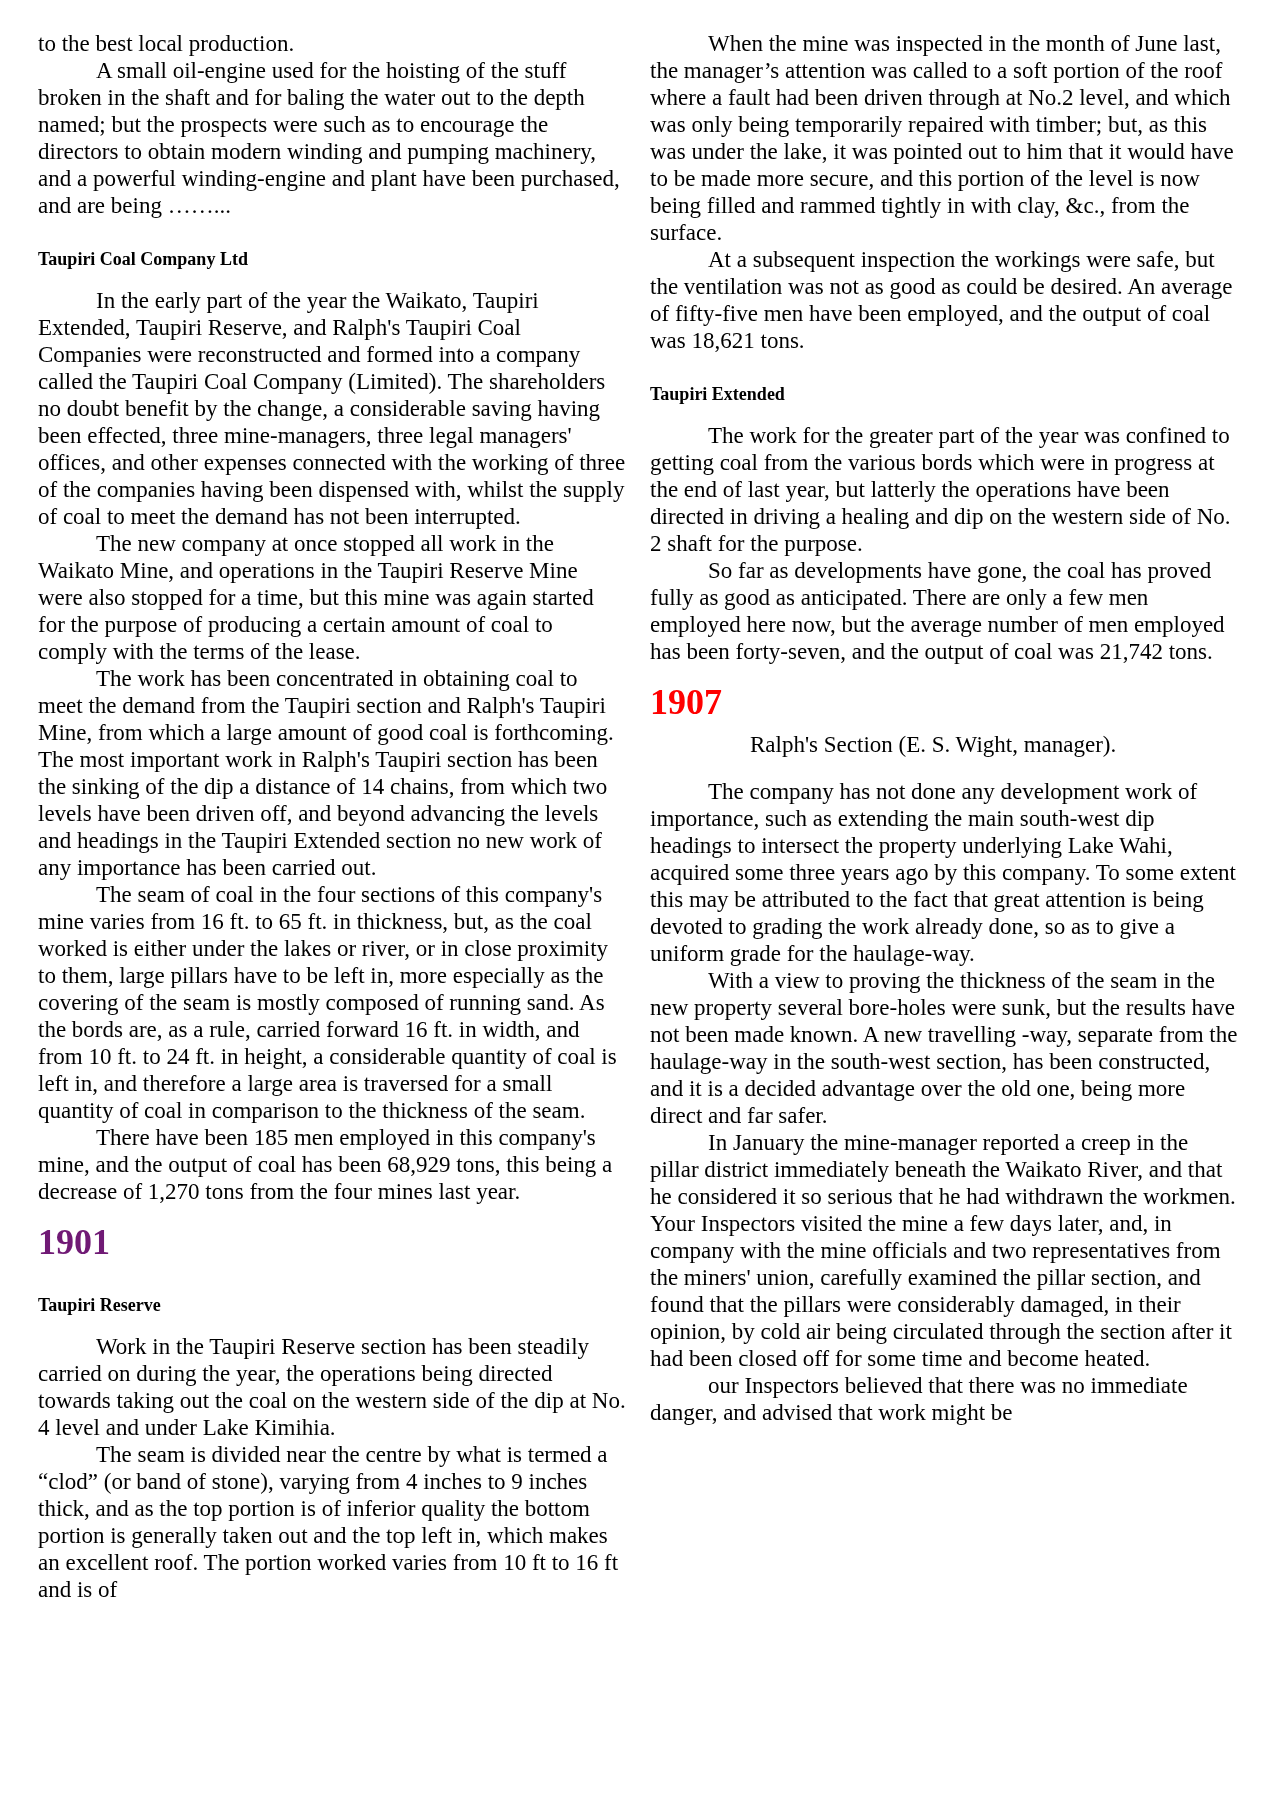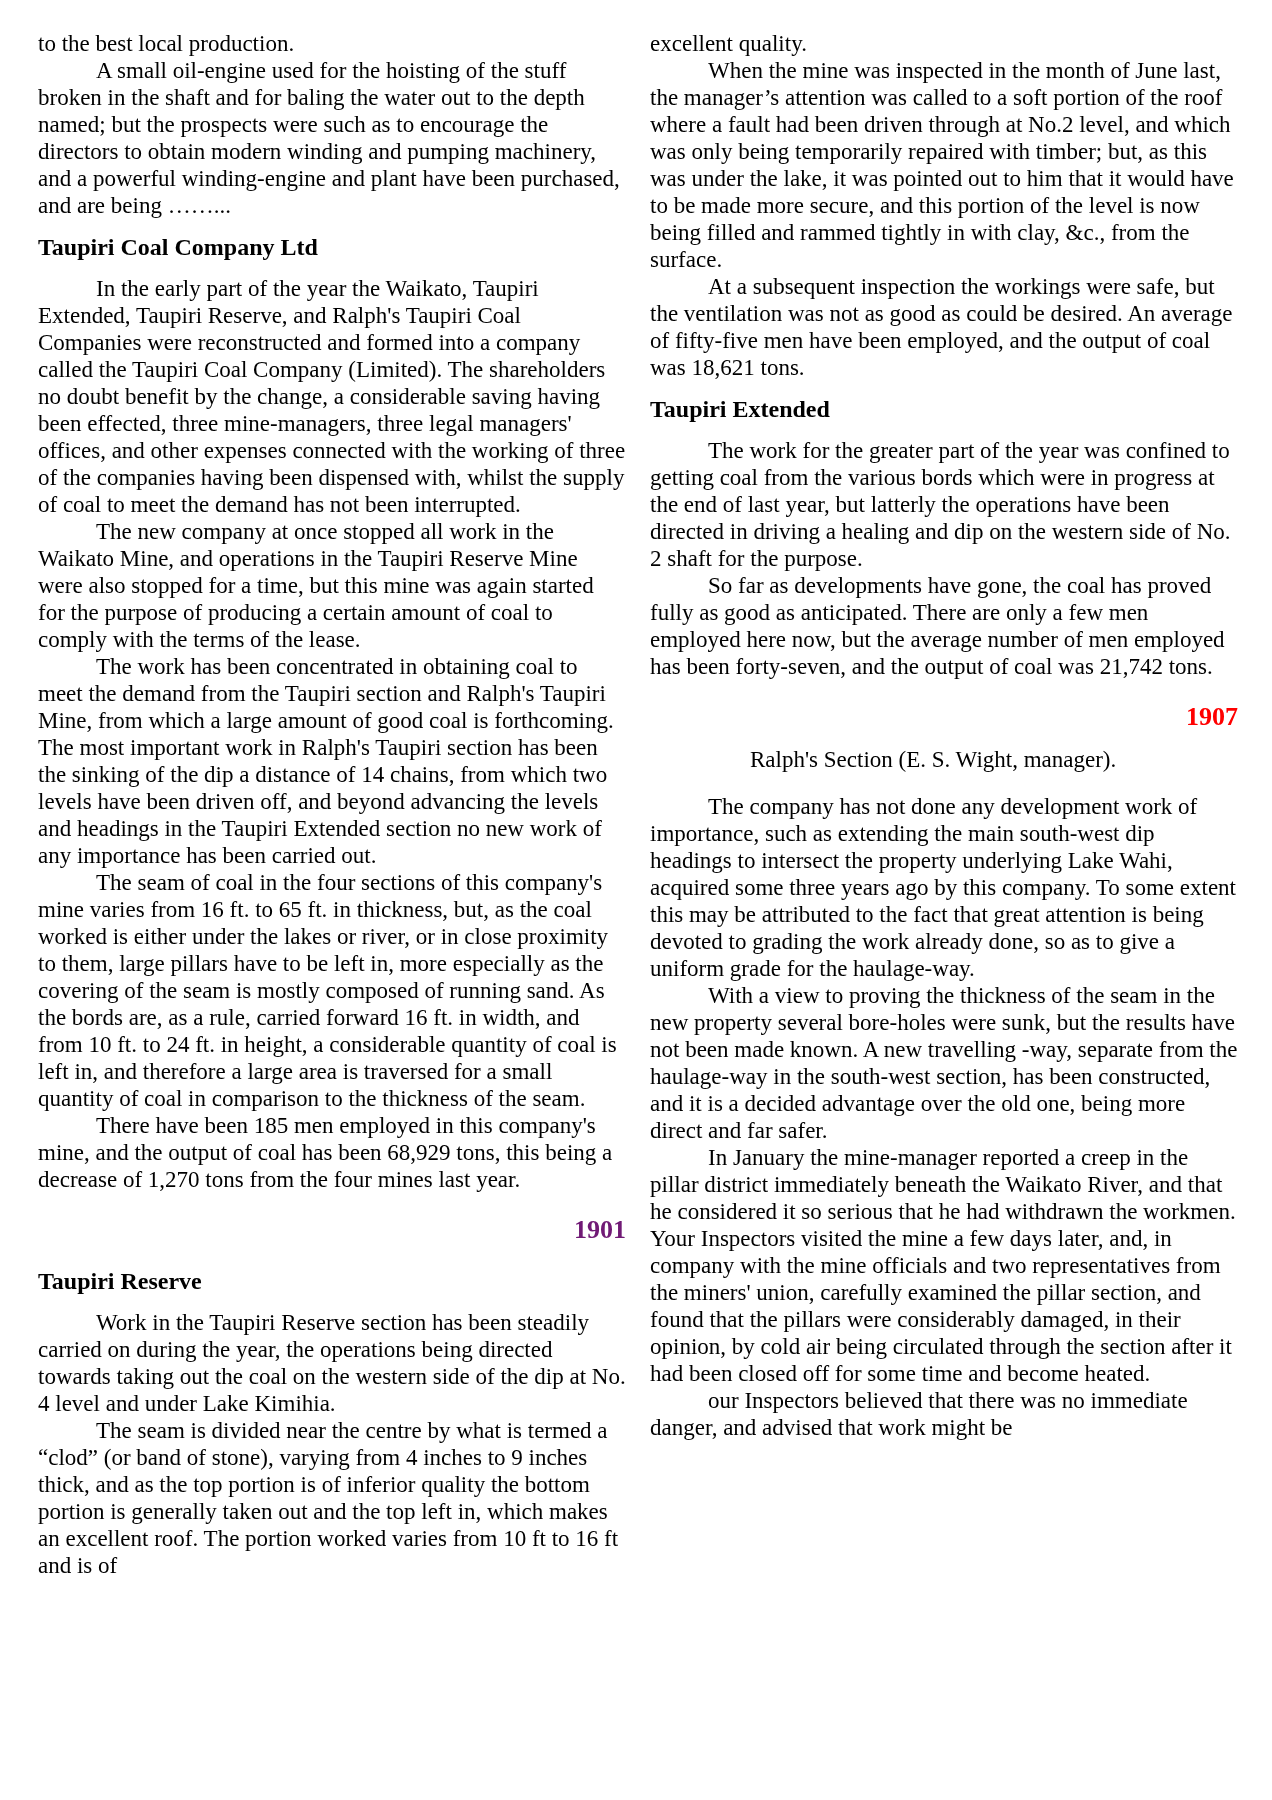--- a/index.html
+++ b/index.html
@@ -26,30 +26,30 @@
     gap: 24px;
   }
   .column {
     width: 588px;
     flex: 0 0 588px;
   }
   p { margin: 0; }
   p.para { text-indent: 58px; }
   p.cont { text-indent: 0; }
   h3.heading {
-    font-size: 24px;
+    font-size: 18px;
     line-height: 30px;
     font-weight: 700;
-    margin: 13px 0 13px 0;
+    margin: 25px 0 13px 0;
   }
   .year {
-    font-size: 26px;
+    font-size: 36px;
     line-height: 46px;
     font-weight: 700;
-    text-align: right;
+    text-align: left;
     margin: 14px 0 6px 0;
   }
   p.subline {
     text-indent: 100px;
     margin: 0 0 20px 0;
   }
 </style>
 </head>
 <body style="color: rgb(0, 0, 0);">
 
@@ -62,21 +62,20 @@
       <p class="para">The new company at once stopped all work in the Waikato Mine, and operations in the Taupiri Reserve Mine were also stopped for a time, but this mine was again started for the purpose of producing a certain amount of coal to comply with the terms of the lease.</p>
       <p class="para">The work has been concentrated in obtaining coal to meet the demand from the Taupiri section and Ralph's Taupiri Mine, from which a large amount of good coal is forthcoming. The most important work in Ralph's Taupiri section has been the sinking of the dip a distance of 14 chains, from which two levels have been driven off, and beyond advancing the levels and headings in the Taupiri Extended section no new work of any importance has been carried out.</p>
       <p class="para">The seam of coal in the four sections of this company's mine varies from 16 ft. to 65 ft. in thickness, but, as the coal worked is either under the lakes or river, or in close proximity to them, large pillars have to be left in, more especially as the covering of the seam is mostly composed of running sand. As the bords are, as a rule, carried forward 16 ft. in width, and from 10 ft. to 24 ft. in height, a considerable quantity of coal is left in, and therefore a large area is traversed for a small quantity of coal in comparison to the thickness of the seam.</p>
       <p class="para">There have been 185 men employed in this company's mine, and the output of coal has been 68,929 tons, this being a decrease of 1,270 tons from the four mines last year.</p>
       <div class="year" style="color: #701a75;">1901</div>
       <h3 class="heading">Taupiri Reserve</h3>
       <p class="para">Work in the Taupiri Reserve section has been steadily carried on during the year, the operations being directed towards taking out the coal on the western side of the dip at No. 4 level and under Lake Kimihia.</p>
       <p class="para">The seam is divided near the centre by what is termed a “clod” (or band of stone), varying from 4 inches to 9 inches thick, and as the top portion is of inferior quality the bottom portion is generally taken out and the top left in,  which makes an excellent roof. The portion worked varies from 10 ft to 16 ft and is of</p>
     </div>
   <div class="column">
-      <p class="cont">excellent quality.</p>
       <p class="para">When the mine was inspected in the month of June last, the manager’s attention was called to a soft portion of the roof where a fault had been driven through at No.2 level, and which was only being temporarily repaired with timber; but, as this was under the lake, it was pointed out to him that it would have to be made more secure, and this portion of the level is now being filled and rammed tightly in with clay, &amp;c., from the surface.</p>
       <p class="para">At a subsequent inspection the workings were safe, but the ventilation was not as good as could be desired. An average of fifty-five men have been employed, and the output of coal was 18,621 tons.</p>
       <h3 class="heading">Taupiri Extended</h3>
       <p class="para">The work for the greater part of the year was confined to getting coal from the various bords which were in progress at the end of last year, but latterly the operations have been directed in driving a healing and dip on the western side of No. 2 shaft for the purpose.</p>
       <p class="para">So far as developments have gone, the coal has proved fully as good as anticipated. There are only a few men employed here now, but the average number of men employed has been forty-seven, and the output of coal was 21,742 tons.</p>
       <div class="year" style="color: rgb(255, 0, 0);">1907</div>
       <p class="subline">Ralph's Section (E. S. Wight, manager).</p>
       <p class="para">The company has not done any development work of importance, such as extending the main south-west dip headings to intersect the property underlying Lake Wahi, acquired some three years ago by this company. To some extent this may be attributed to the fact that great attention is being devoted to grading the work already done, so as to give a uniform grade for the haulage-way.</p>
       <p class="para">With a view to proving the thickness of the seam in the new property several bore-holes were sunk, but the results have not been made known. A new travelling -way, separate from the haulage-way in the south-west section, has been constructed, and it is a decided advantage over the old one, being more direct and far safer.</p>
       <p class="para">In January the mine-manager reported a creep in the pillar district immediately beneath the Waikato River, and that he considered it so serious that he had withdrawn the workmen. Your Inspectors visited the mine a few days later, and, in company with the mine officials and two representatives from the miners' union, carefully examined the pillar section, and found that the pillars were considerably damaged, in their opinion, by cold air being circulated through the section after it had been closed off for some time and become heated.</p>

